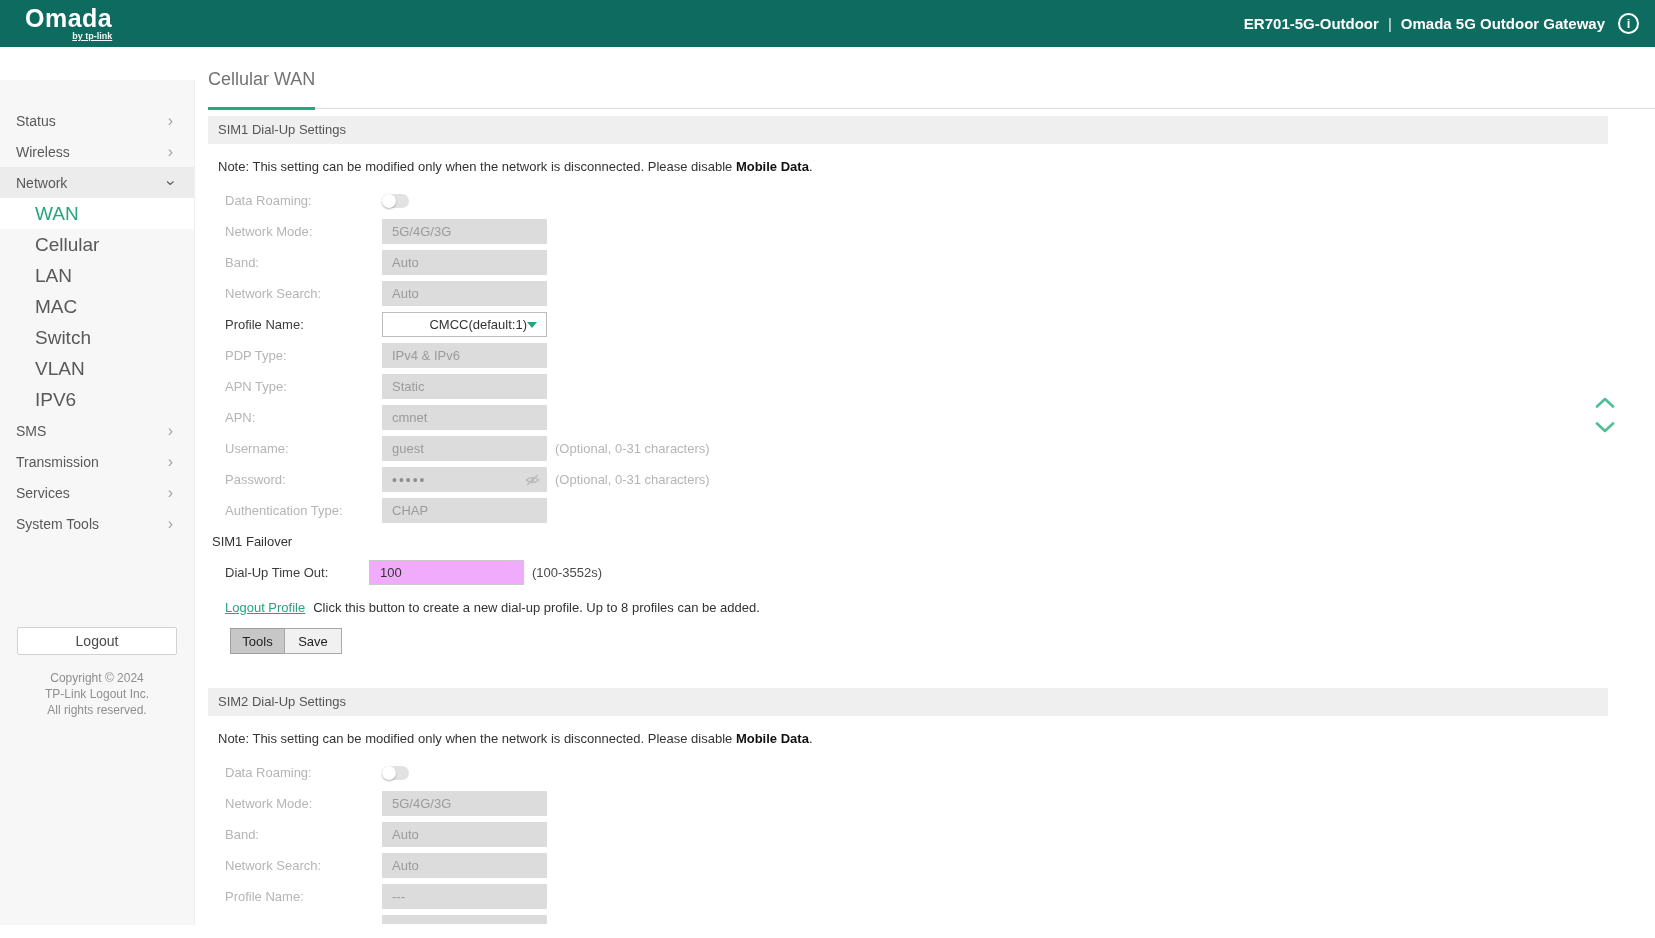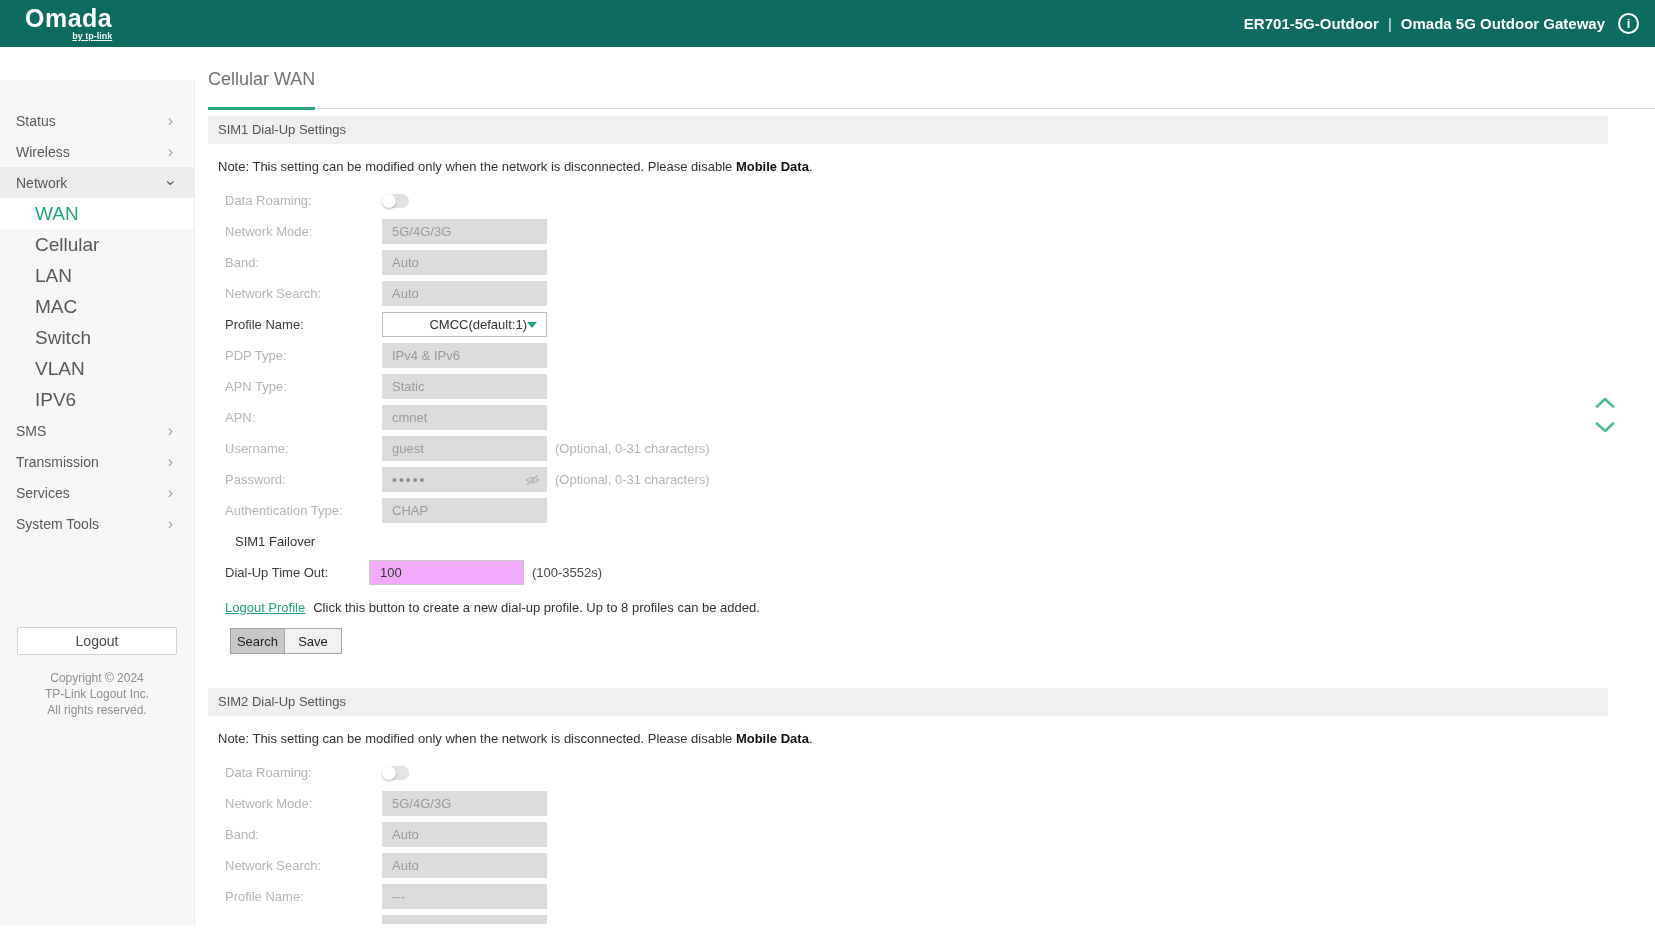--- a/index.html
+++ b/index.html
@@ -34,21 +34,21 @@
   .tab { display:inline-block; font-size:18px; color:#737373; padding-bottom:17px; border-bottom:3px solid #2aa67e; margin-bottom:-2px; cursor:pointer; }
 
   .section-header { margin-top:7px; width:1400px; height:28px; background:#efefef; line-height:28px; padding-left:10px; font-size:13px; color:#555; }
   .section-header.mt-lg { margin-top:34px; }
   .note { margin:15px 0 14px 10px; font-size:13px; color:#333; }
   .note b { color:#111; }
 
   .form-row { display:flex; align-items:center; height:25px; margin:0 0 6px 17px; font-size:13px; }
   .row-label { width:157px; color:#b5b5b5; flex-shrink:0; }
   .row-label.enabled { color:#3c3c3c; }
-  .subheading { height:25px; margin:0 0 6px 27px; display:flex; align-items:center; font-size:13px; color:#333; }
+  .subheading { height:25px; margin:0 0 6px 4px; display:flex; align-items:center; font-size:13px; color:#333; }
   input { font-family:inherit; font-size:13px; outline:none; }
   .input-disabled { width:165px; height:25px; background:#dcdcdc; border:none; color:#9b9b9b; padding:0 10px; }
   .pw-wrap { position:relative; width:165px; height:25px; }
   .pw-wrap .input-disabled { width:100%; letter-spacing:2px; font-size:14px; color:#8f8f8f; padding-right:26px; }
   .eye-icon { position:absolute; right:7px; top:7px; }
 
   .select-enabled { width:165px; height:25px; background:#fff; border:1px solid #bdbdbd; display:flex; align-items:center; justify-content:flex-end; padding:0 9px 0 10px; color:#333; cursor:pointer; }
   .select-arrow { width:0; height:0; border-left:5px solid transparent; border-right:5px solid transparent; border-top:6px solid #1fa77c; }
 
   .row-dialup .row-label { width:144px; }
@@ -209,21 +209,21 @@
       <span class="row-label enabled">Dial-Up Time Out:</span>
       <input class="input-enabled" value="100" style="">
       <span class="hint dark">(100-3552s)</span>
     </div>
 
     <div class="create-row">
       <span class="create-link">Logout Profile</span>
       <span class="create-desc">Click this button to create a new dial-up profile. Up to 8 profiles can be added.</span>
     </div>
     <div class="btn-row">
-      <button class="btn btn-delete">Search</button>
+      <button class="btn btn-delete">Tools</button>
       <button class="btn btn-save">Save</button>
     </div>
 
     <div class="section-header mt-lg">SIM2 Dial-Up Settings</div>
     <div class="note">
       <span>Note: This setting can be modified only when the network is disconnected. Please disable </span><b>Mobile Data</b><span>.</span>
     </div>
 
     <div class="form-row">
       <span class="row-label">Data Roaming:</span>

